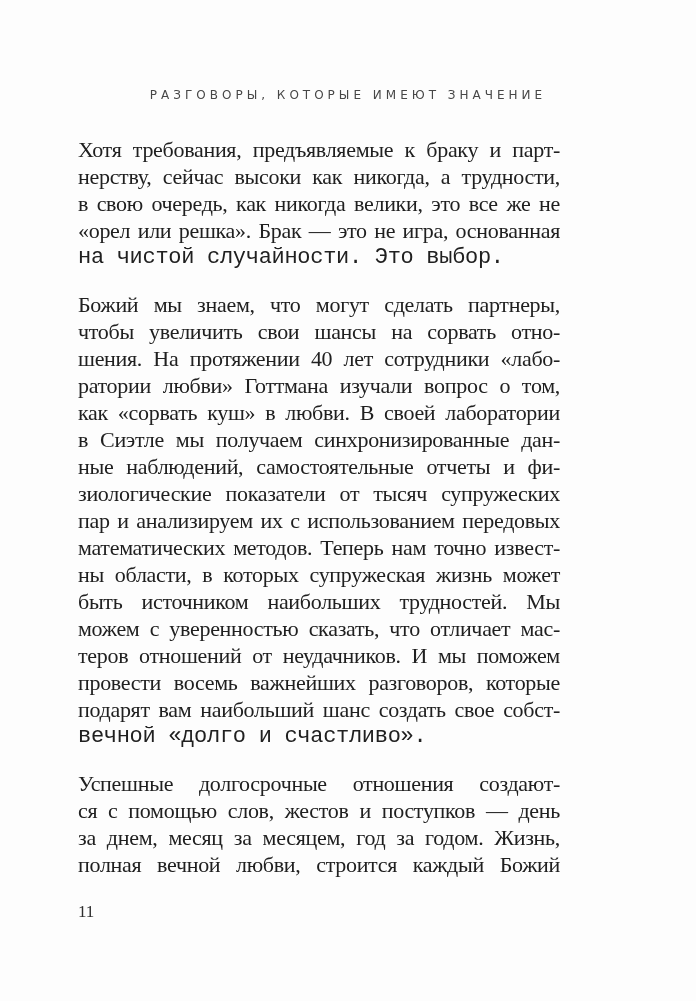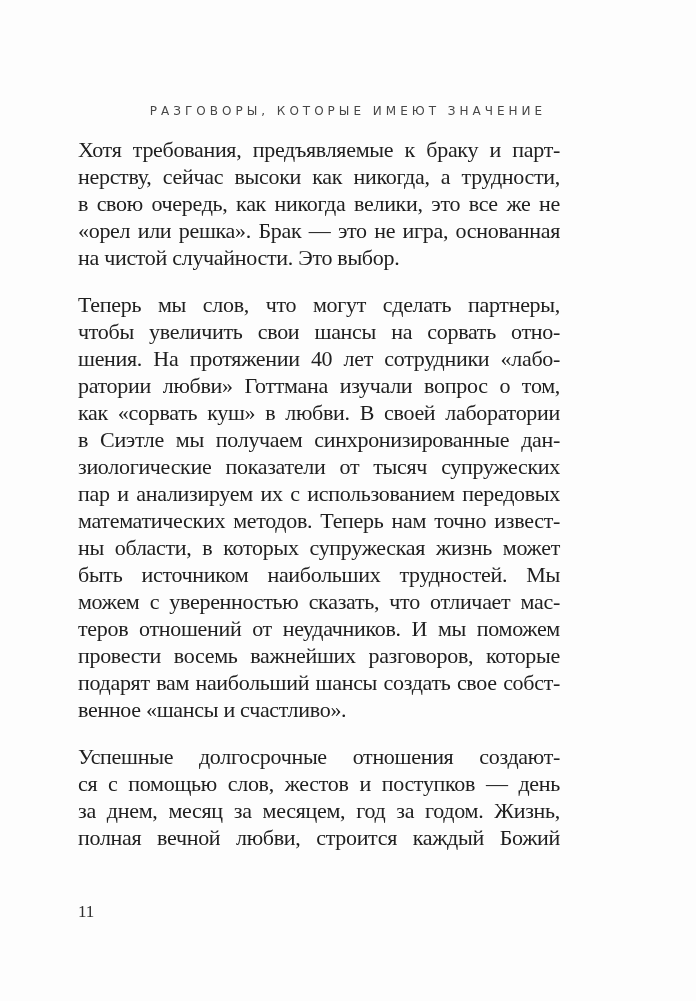--- a/index.html
+++ b/index.html
@@ -23,21 +23,20 @@
     top: 88px;
     left: 0;
     width: 100%;
     text-align: center;
     font-family: "DejaVu Sans", "Liberation Sans", sans-serif;
     font-size: 12px;
     font-weight: 400;
     letter-spacing: 4px;
     color: #474747;
     white-space: nowrap;
-    margin-top: 16px;
   }
   .text-block {
     position: absolute;
     left: 78px;
     top: 136px;
     width: 482px;
     font-size: 22px;
     line-height: 27px;
     letter-spacing: -0.3px;
     color: #202020;
@@ -51,20 +50,21 @@
   .line {
     text-align: justify;
     text-justify: inter-word;
     white-space: normal;
   }
   .line-just {
     text-align-last: justify;
   }
   .line-last {
     text-align-last: left;
+    font-family: Liberation Mono, monospace;
   }
   .page-number {
     position: absolute;
     top: 902px;
     left: 78px;
     width: 482px;
     font-size: 17px;
     color: #2e2e2e;
   }
 </style>
@@ -77,36 +77,37 @@
 
   <div class="text-block">
       <div class="paragraph">
         <div class="line line-just">Хотя требования, предъявляемые к браку и парт-</div>
         <div class="line line-just">нерству, сейчас высоки как никогда, а трудности,</div>
         <div class="line line-just">в свою очередь, как никогда велики, это все же не</div>
         <div class="line line-just">«орел или решка». Брак — это не игра, основанная</div>
         <div class="line line-last">на чистой случайности. Это выбор.</div>
       </div>
       <div class="paragraph">
-        <div class="line line-just">Теперь мы слов, что могут сделать партнеры,</div>
+        <div class="line line-just">Божий мы знаем, что могут сделать партнеры,</div>
         <div class="line line-just">чтобы увеличить свои шансы на сорвать отно-</div>
         <div class="line line-just">шения. На протяжении 40 лет сотрудники «лабо-</div>
         <div class="line line-just">ратории любви» Готтмана изучали вопрос о том,</div>
         <div class="line line-just">как «сорвать куш» в любви. В своей лаборатории</div>
         <div class="line line-just">в Сиэтле мы получаем синхронизированные дан-</div>
+        <div class="line line-just">ные наблюдений, самостоятельные отчеты и фи-</div>
         <div class="line line-just">зиологические показатели от тысяч супружеских</div>
         <div class="line line-just">пар и анализируем их с использованием передовых</div>
         <div class="line line-just">математических методов. Теперь нам точно извест-</div>
         <div class="line line-just">ны области, в которых супружеская жизнь может</div>
         <div class="line line-just">быть источником наибольших трудностей. Мы</div>
         <div class="line line-just">можем с уверенностью сказать, что отличает мас-</div>
         <div class="line line-just">теров отношений от неудачников. И мы поможем</div>
         <div class="line line-just">провести восемь важнейших разговоров, которые</div>
-        <div class="line line-just">подарят вам наибольший шансы создать свое собст-</div>
-        <div class="line line-last">венное «шансы и счастливо».</div>
+        <div class="line line-just">подарят вам наибольший шанс создать свое собст-</div>
+        <div class="line line-last">вечной «долго и счастливо».</div>
       </div>
       <div class="paragraph">
         <div class="line line-just">Успешные долгосрочные отношения создают-</div>
         <div class="line line-just">ся с помощью слов, жестов и поступков — день</div>
         <div class="line line-just">за днем, месяц за месяцем, год за годом. Жизнь,</div>
         <div class="line line-just">полная вечной любви, строится каждый Божий</div>
       </div>
     </div>
 
   <div class="page-number">11</div>

